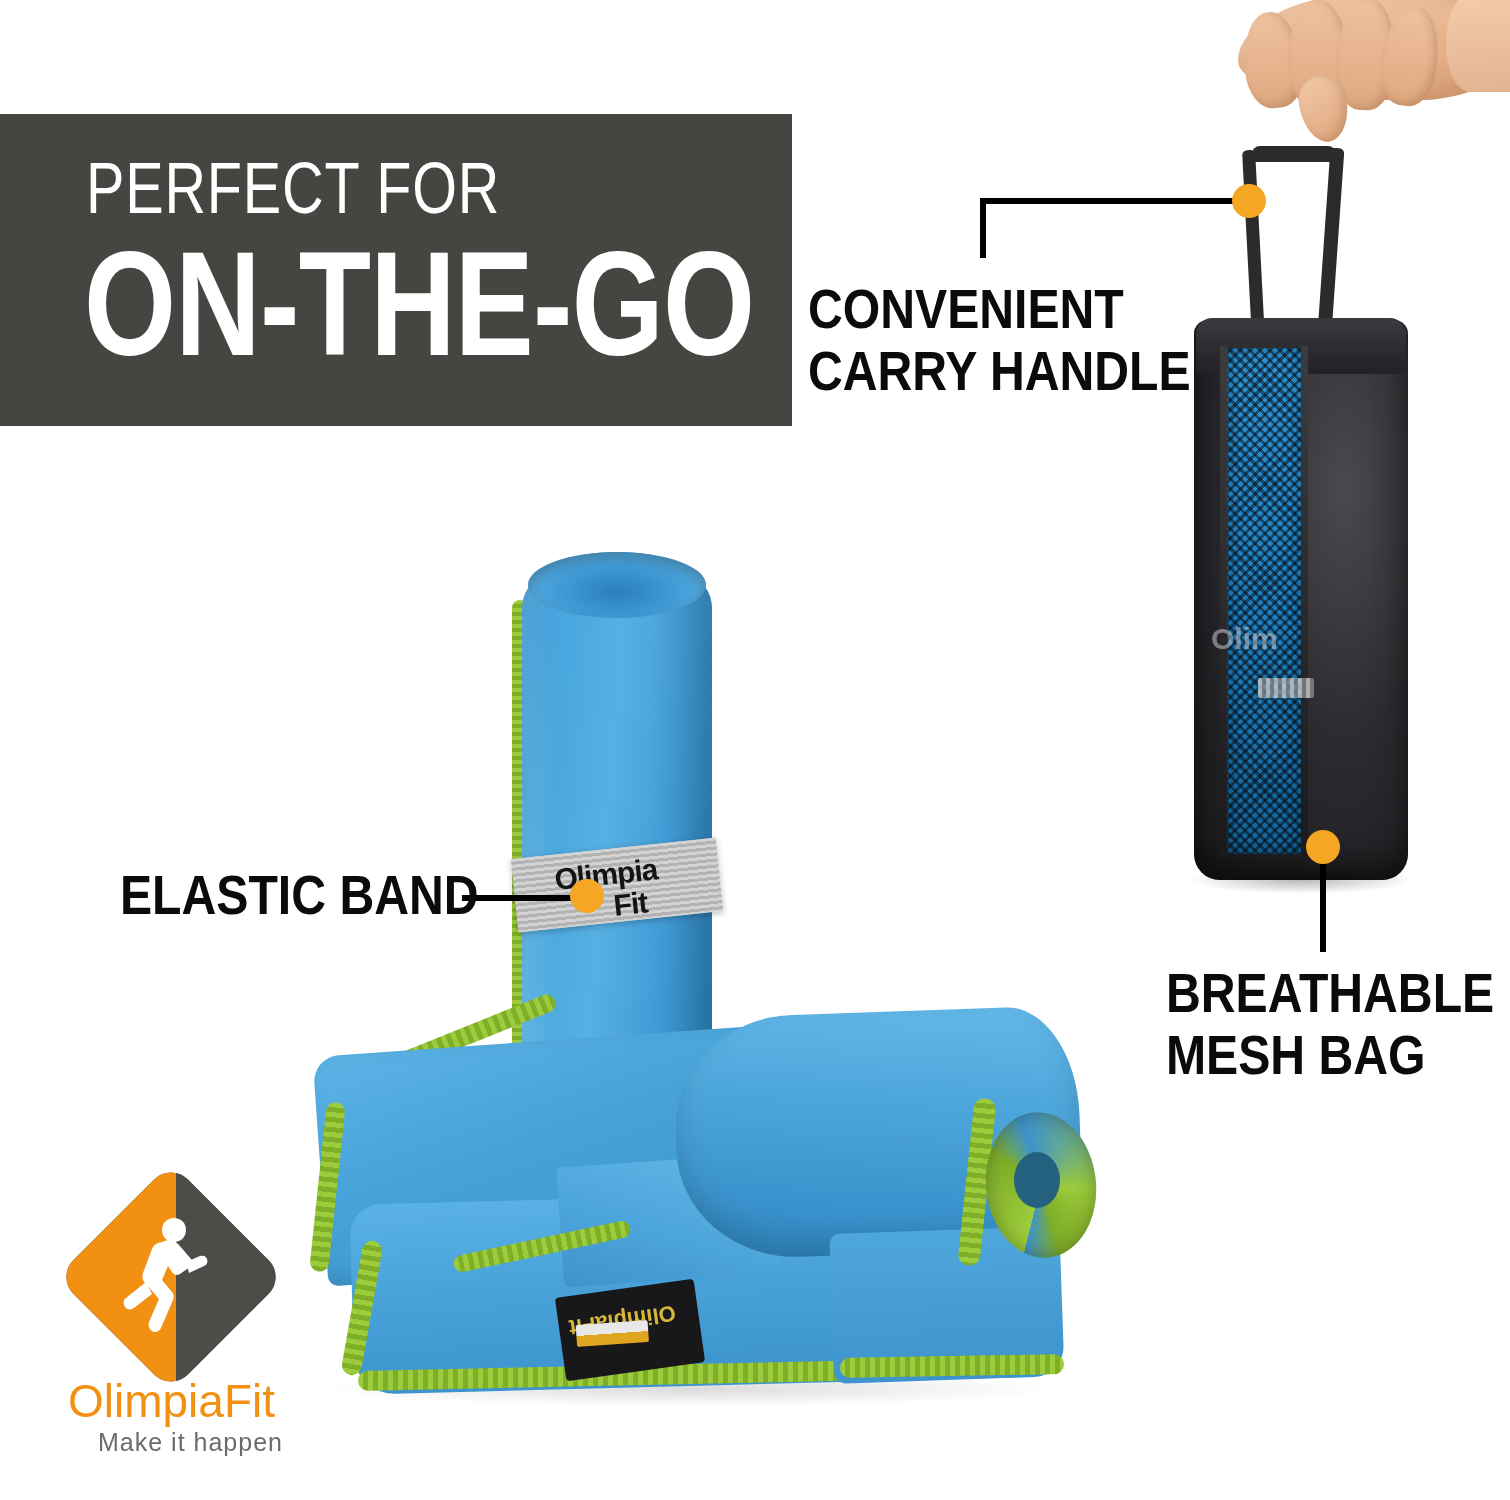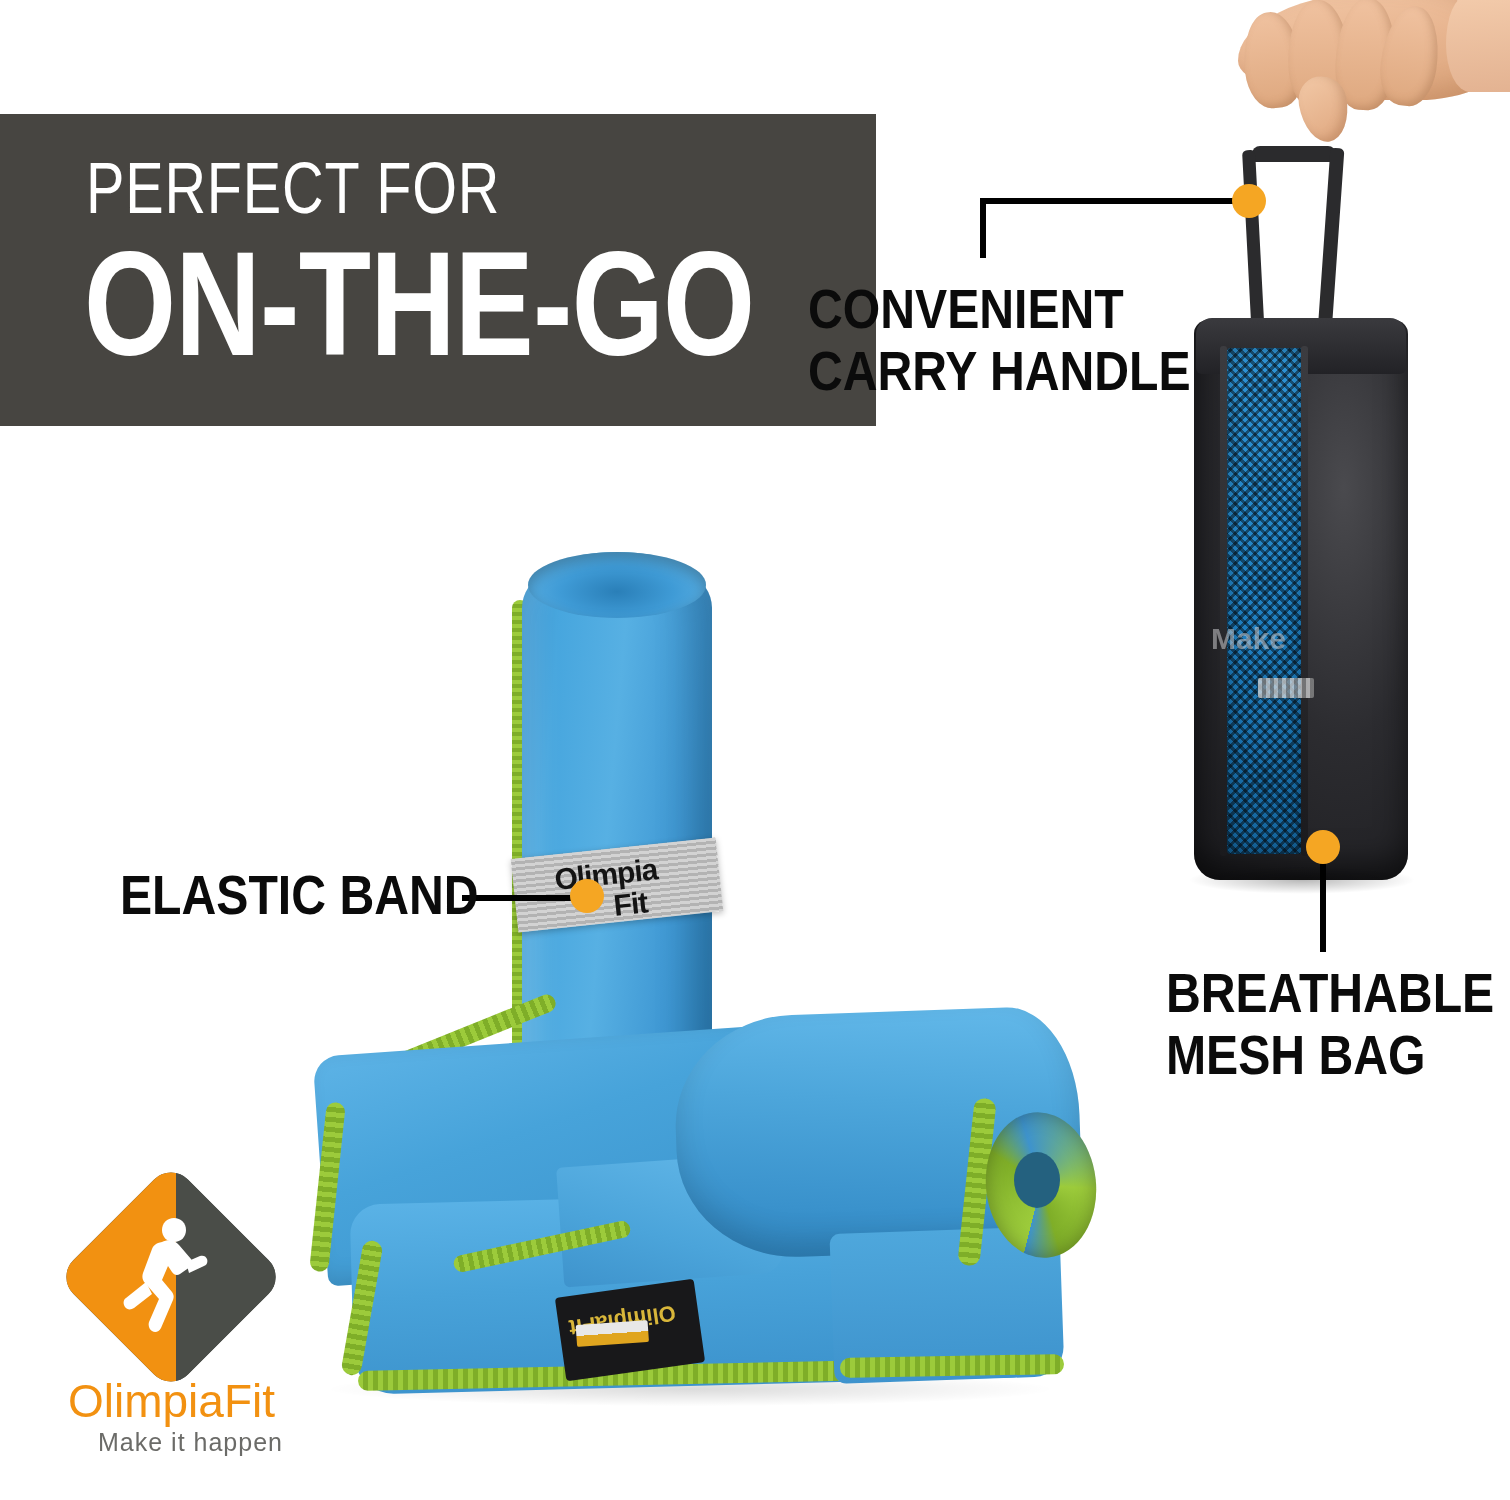--- a/index.html
+++ b/index.html
@@ -13,21 +13,21 @@
     position: relative;
     width: 1510px; height: 1500px;
     background: #ffffff;
     overflow: hidden;
   }
 
   
   .banner {
     position: absolute;
     left: 0; top: 114px;
-    width: 876px; height: 312px;
+    width: 792px; height: 312px;
     background: #474541;
   }
   .banner-line1 {
     position: absolute;
     left: 86px; top: 38px;
     font-family: "Liberation Sans Narrow", "Liberation Sans", sans-serif;
     font-size: 72px;
     line-height: 72px;
     font-weight: 400;
     letter-spacing: 1px;
@@ -472,21 +472,21 @@
 
   <div class="handle-strap" id="strap-top"></div>
   <div class="handle-strap" id="strap-left"></div>
   <div class="handle-strap" id="strap-right"></div>
 
   <div class="bag-body"></div>
   <div class="bag-top-cinch"></div>
   <div class="bag-mesh-seam-l"></div>
   <div class="bag-mesh"></div>
   <div class="bag-mesh-seam-r"></div>
-  <div class="bag-logo">Make</div>
+  <div class="bag-logo">Olim</div>
   <div class="bag-tag"></div>
   <div class="bag-shadow"></div>
 
   <div class="roll-edge-green"></div>
   <div class="roll"></div>
   <div class="roll-top"></div>
   <div class="roll-bottom-green"></div>
   <div class="elastic-band-strip"></div>
   <div class="elastic-band-text">
     <span class="eb-1">Olimpia</span>

